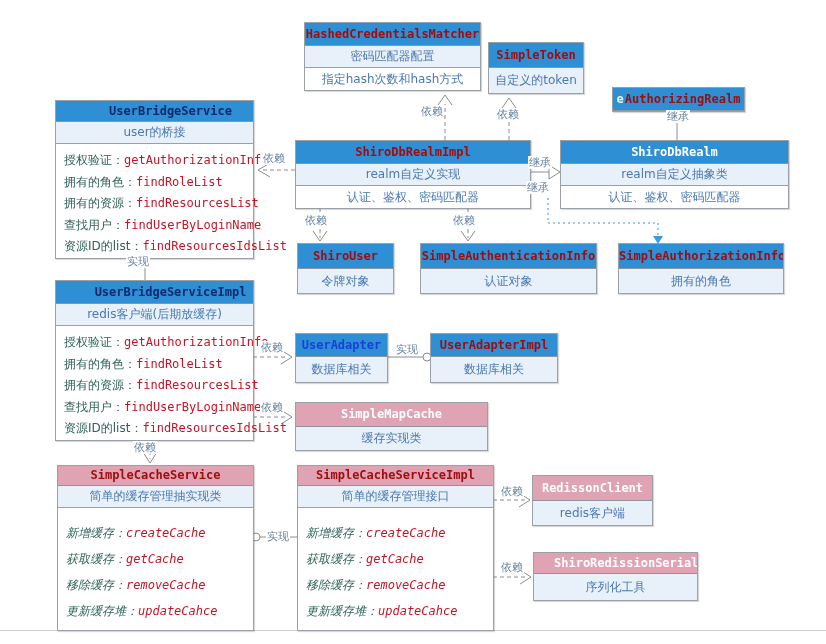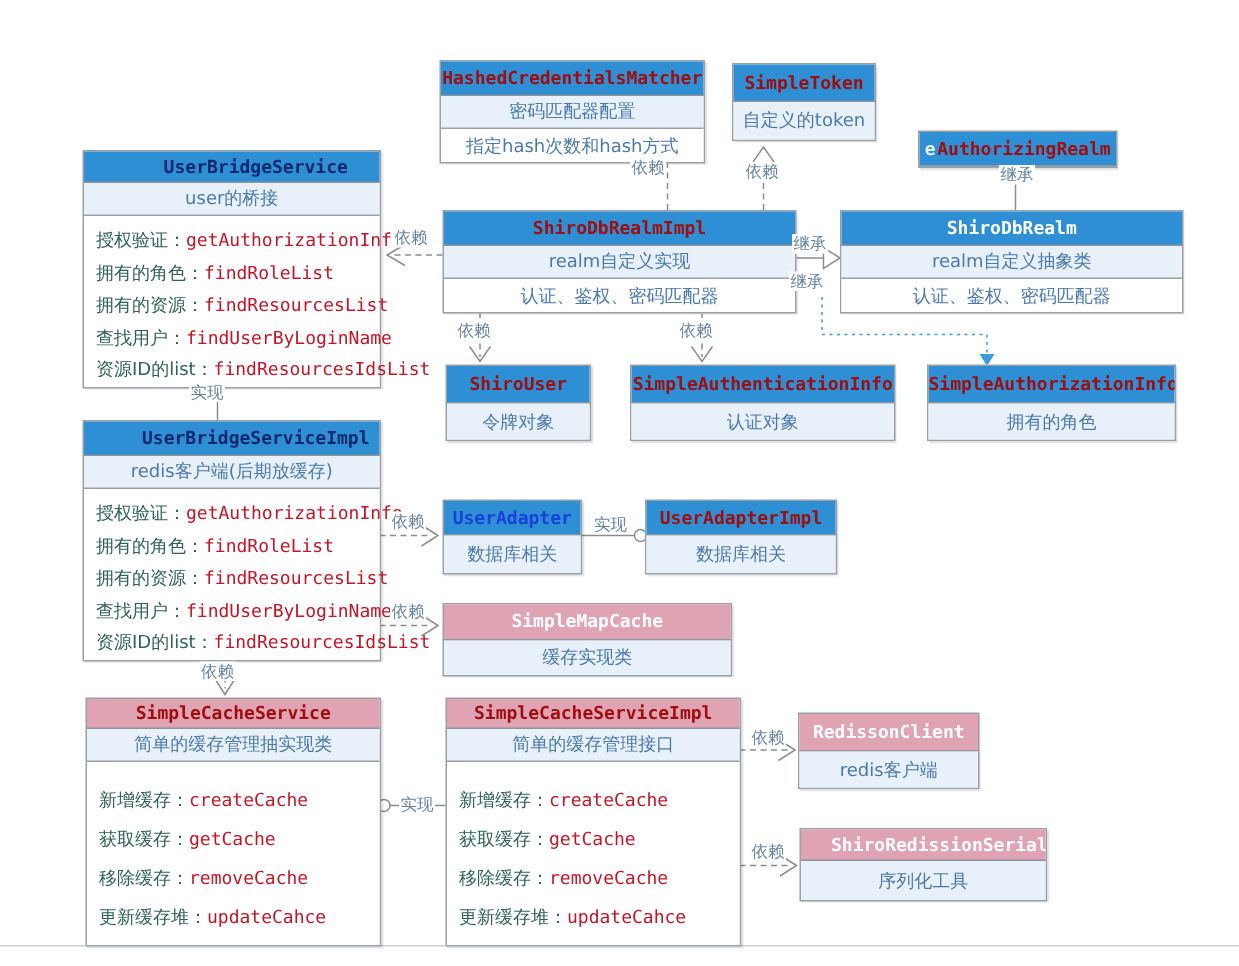--- a/index.html
+++ b/index.html
@@ -12,21 +12,21 @@
       border-bottom:1px solid #8d949c;font-family:"DejaVu Sans Mono","Liberation Mono",monospace;
       font-size:12px;white-space:nowrap;overflow:hidden;}
   .hd.pink{background:#e0a3b4;}
   .t-red{color:#a00d0d;} .t-navy{color:#10286e;padding-left:32px;} .t-white{color:#ffffff;} .t-blue{color:#1940d8;}
   .sub{height:21px;line-height:21px;text-align:center;color:#4a78b0;background:#e8f1f9;
        border-bottom:1px solid #9aa0a6;white-space:nowrap;overflow:hidden;}
   .bd{height:22px;line-height:22px;text-align:center;color:#4a78b0;background:#fff;white-space:nowrap;}
   .bd.lt{background:#e8f1f9;}
   .methods{padding:6px 8px 0;background:#fff;}
   .m{line-height:21.5px;white-space:nowrap;}
-  .methods.wide .m{line-height:26px;}
+  .methods.wide .m{line-height:26px;font-style:italic;}
   .ml{color:#2f6158;}
   .mn{color:#c41425;font-family:"DejaVu Sans Mono","Liberation Mono",monospace;}
   .el{position:absolute;z-index:3;font-size:11px;line-height:13px;color:#67839f;
       background:#fff;padding:0 1px;white-space:nowrap;}
   .e-icon{color:#eaf5ff;font-weight:bold;margin-right:1px;}
   .canvas-edge{position:absolute;left:0;top:630px;width:826px;height:0;
       border-top:1px solid #cfcfcf;z-index:0;}
 </style>
 </head>
 <body>
@@ -78,21 +78,21 @@
     <path d="M259,537 L297,537" stroke="#8c8c8c" fill="none"></path>
     <circle cx="256" cy="537" r="4" fill="#ffffff" stroke="#8c8c8c"></circle>
 
     <path d="M493,500 L526,500" stroke="#8c8c8c" stroke-dasharray="4,3" fill="none"></path>
     <polyline points="519,493 530,500 519,507" stroke="#8c8c8c" fill="none"></polyline>
 
     <path d="M493,577 L527,577" stroke="#8c8c8c" stroke-dasharray="4,3" fill="none"></path>
     <polyline points="520,570 531,577 520,584" stroke="#8c8c8c" fill="none"></polyline>
   </svg>
 
-  <div class="box" style="left:293px;top:22px;width:175px;margin-top:18px;">
+  <div class="box" style="left:304px;top:22px;width:175px;">
     <div class="hd t-red">HashedCredentialsMatcher</div>
     <div class="sub">密码匹配器配置</div>
     <div class="bd">指定hash次数和hash方式</div>
   </div>
 
   <div class="box" style="left:488px;top:42px;width:94px;">
     <div class="hd t-red" style="height:24px;line-height:24px;">SimpleToken</div>
     <div class="bd lt" style="height:25px;line-height:25px;">自定义的token</div>
   </div>
 

